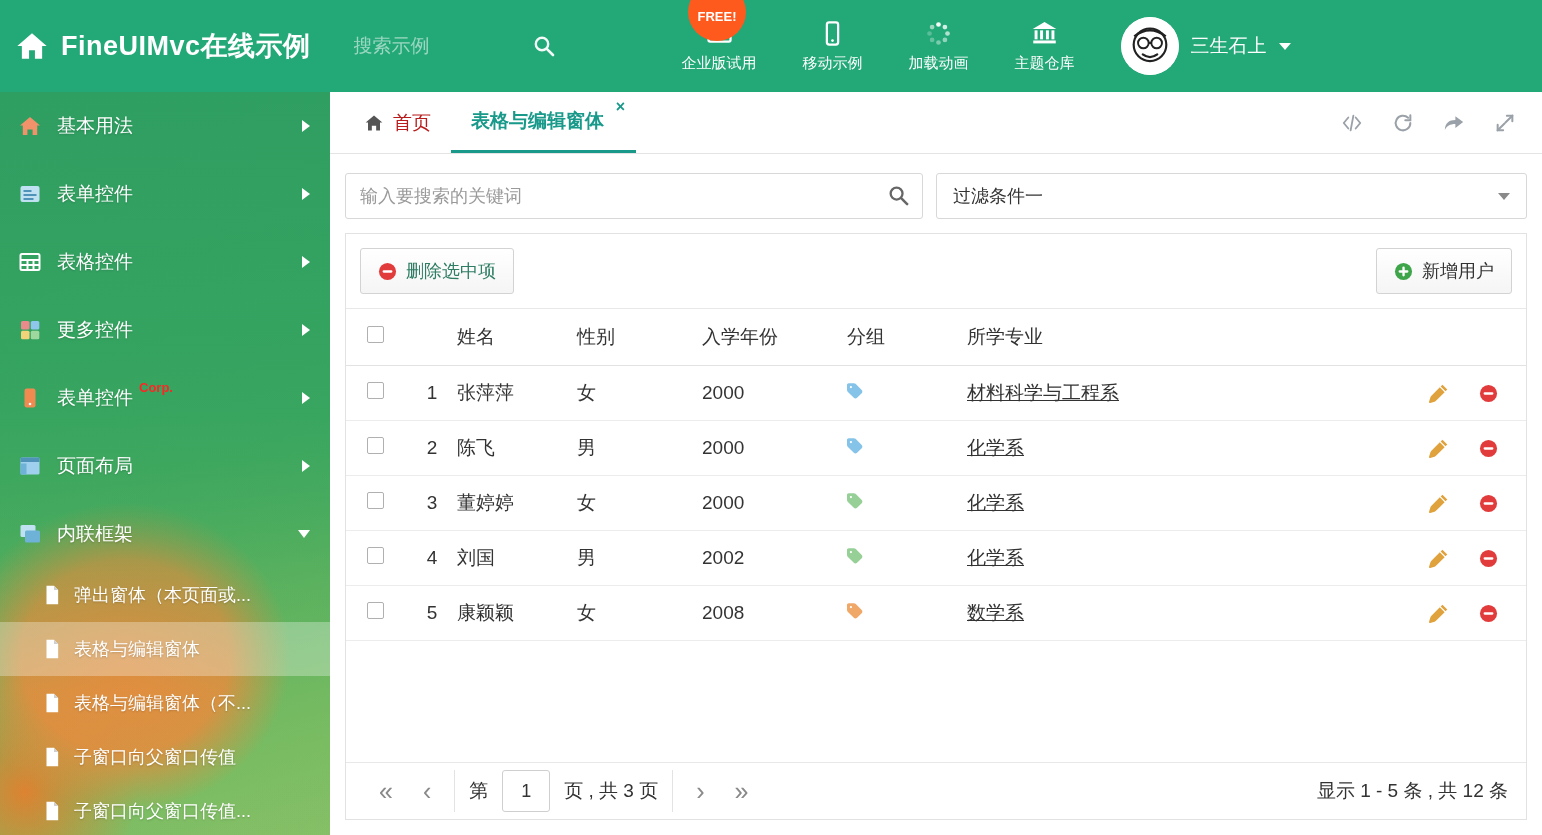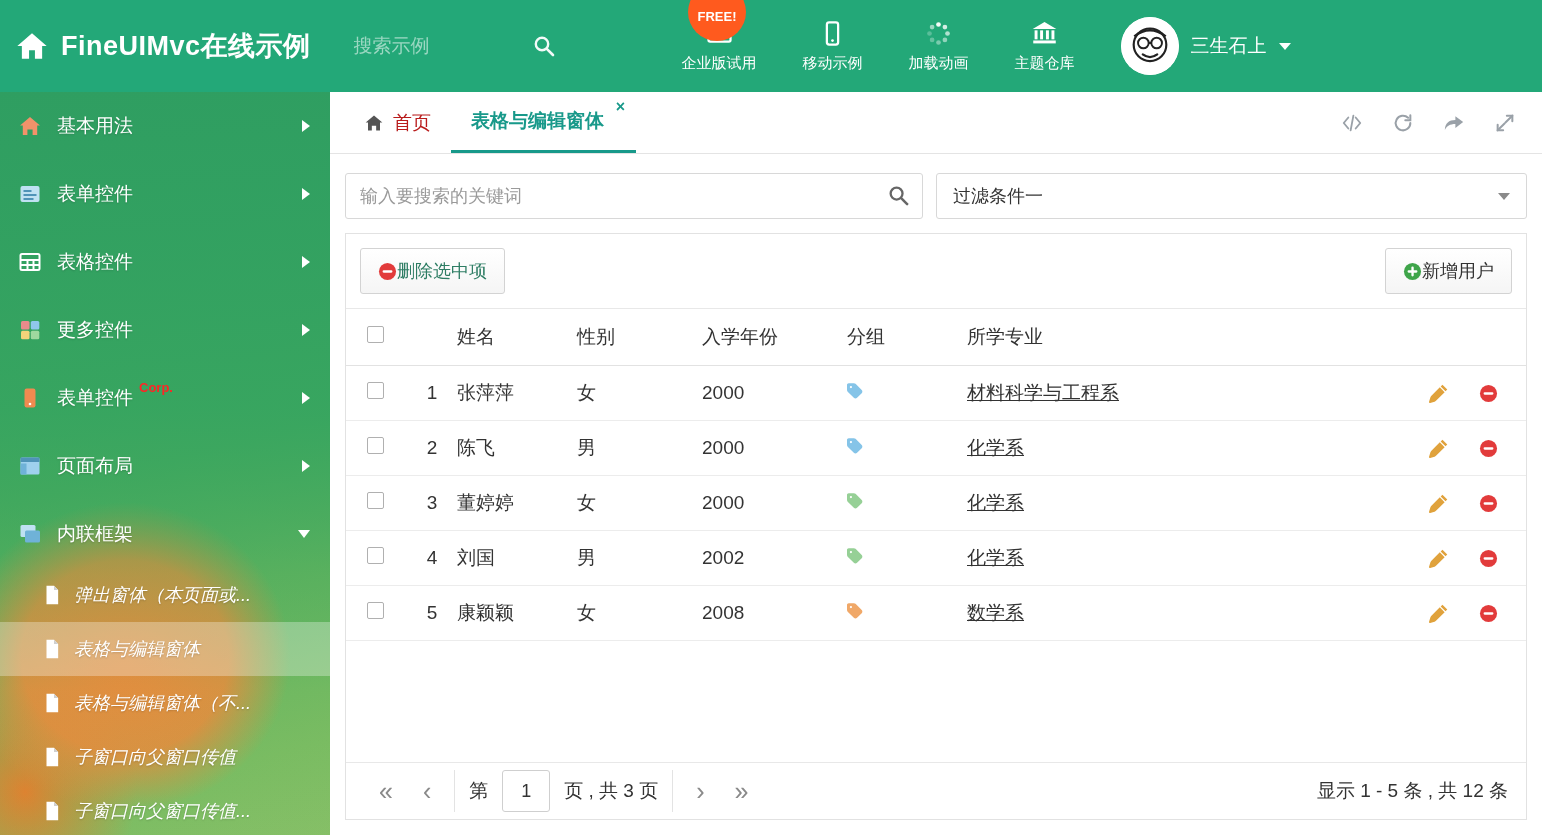--- a/index.html
+++ b/index.html
@@ -37,21 +37,21 @@
   .s-item{height:68px;display:flex;align-items:center;padding:0 20px 0 18px;font-size:19px;cursor:pointer;
     text-shadow:0 1px 2px rgba(0,0,0,.18);}
   .s-icon{width:24px;height:24px;margin-right:15px;display:flex;flex:none;}
   .chev-r{margin-left:auto;width:0;height:0;border-top:6px solid transparent;border-bottom:6px solid transparent;
     border-left:8px solid #fff;}
   .chev-d{margin-left:auto;width:0;height:0;border-left:6px solid transparent;border-right:6px solid transparent;
     border-top:8px solid #fff;}
   .corp{color:#ff2525;font-size:13px;font-weight:bold;margin-left:6px;align-self:flex-start;margin-top:16px;
     text-shadow:none;}
   .s-child{height:54px;display:flex;align-items:center;padding-left:44px;font-size:18px;cursor:pointer;
-    text-shadow:0 1px 2px rgba(0,0,0,.18);font-style:italic;}
+    text-shadow:0 1px 2px rgba(0,0,0,.18);}
   .s-child .s-icon{width:18px;height:20px;margin-right:12px;}
   .s-child.active{background:rgba(255,255,255,.30);}
 
   
   .main{position:absolute;top:92px;left:330px;width:1212px;height:743px;background:#fff;
     display:flex;flex-direction:column;}
   .tabbar{height:62px;flex:none;border-bottom:1px solid #e4e4e4;display:flex;align-items:stretch;padding-left:14px;}
   .tab{display:flex;align-items:center;gap:9px;padding:0 20px;font-size:19px;color:#b91c1c;cursor:pointer;position:relative;}
   .tab .ticon{width:20px;height:20px;display:flex;color:#555;}
   .tab.active{color:#18998a;font-weight:bold;border-bottom:3px solid #18998a;padding-right:32px;}
@@ -66,21 +66,21 @@
   .searchwrap input::placeholder{color:#9a9a9a;}
   .searchwrap .sico{position:absolute;right:13px;top:11px;width:23px;height:23px;color:#666;cursor:pointer;display:flex;}
   .selectbox{flex:1;height:46px;border:1px solid #d8d8d8;border-radius:3px;display:flex;align-items:center;
     padding:0 16px;font-size:18px;color:#333;cursor:pointer;}
   .selectbox .caret-g{margin-left:auto;width:0;height:0;border-left:6px solid transparent;
     border-right:6px solid transparent;border-top:7px solid #8a8a8a;}
 
   .panel{margin:14px 15px 15px 15px;border:1px solid #e2e2e2;flex:1;display:flex;flex-direction:column;min-height:0;}
   .ptoolbar{padding:14px;display:flex;flex:none;}
   .btn{height:46px;border:1px solid #d3d3d3;border-radius:3px;background:linear-gradient(#ffffff,#f5f5f5);
-    display:flex;align-items:center;padding:0 17px;font-size:18px;cursor:pointer;}
+    display:flex;align-items:center;gap:9px;padding:0 17px;font-size:18px;cursor:pointer;}
   .btn .bico{width:19px;height:19px;display:flex;}
   .btn-delete{color:#2e7d64;}
   .btn-add{margin-left:auto;color:#333;}
 
   table{width:100%;border-collapse:collapse;font-size:19px;color:#333;border-top:1px solid #e8e8e8;flex:none;}
   th{font-weight:normal;text-align:left;height:57px;border-bottom:1px solid #e2e2e2;font-size:19px;}
   td{height:55px;border-bottom:1px solid #ececec;}
   .cbcell{padding-left:21px;}
   .cb{width:17px;height:17px;border:1px solid #b0b0b0;border-radius:2px;display:inline-block;background:#fff;cursor:pointer;}
   .num{text-align:center;}

